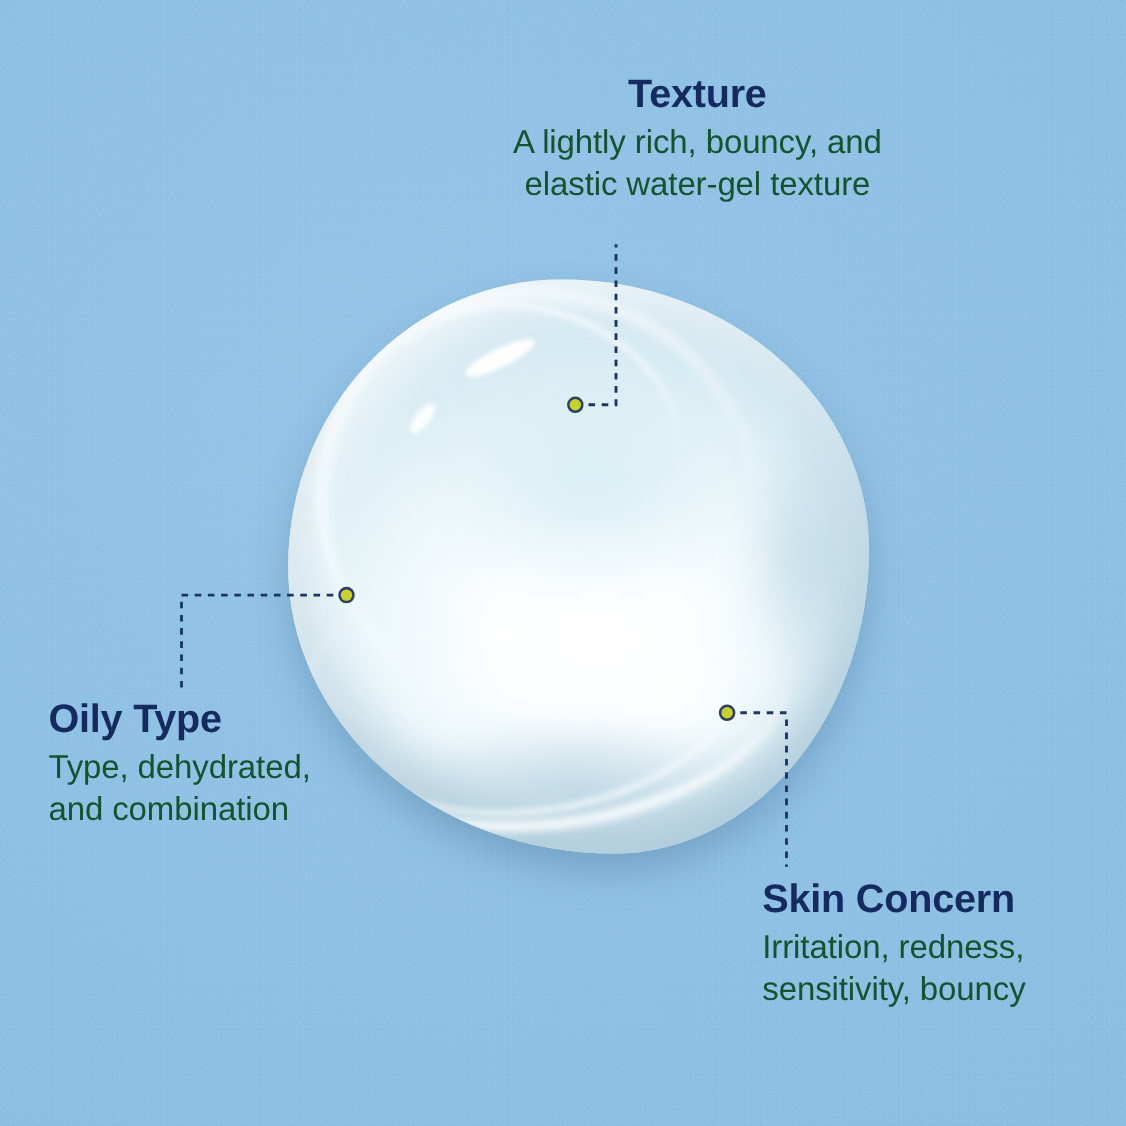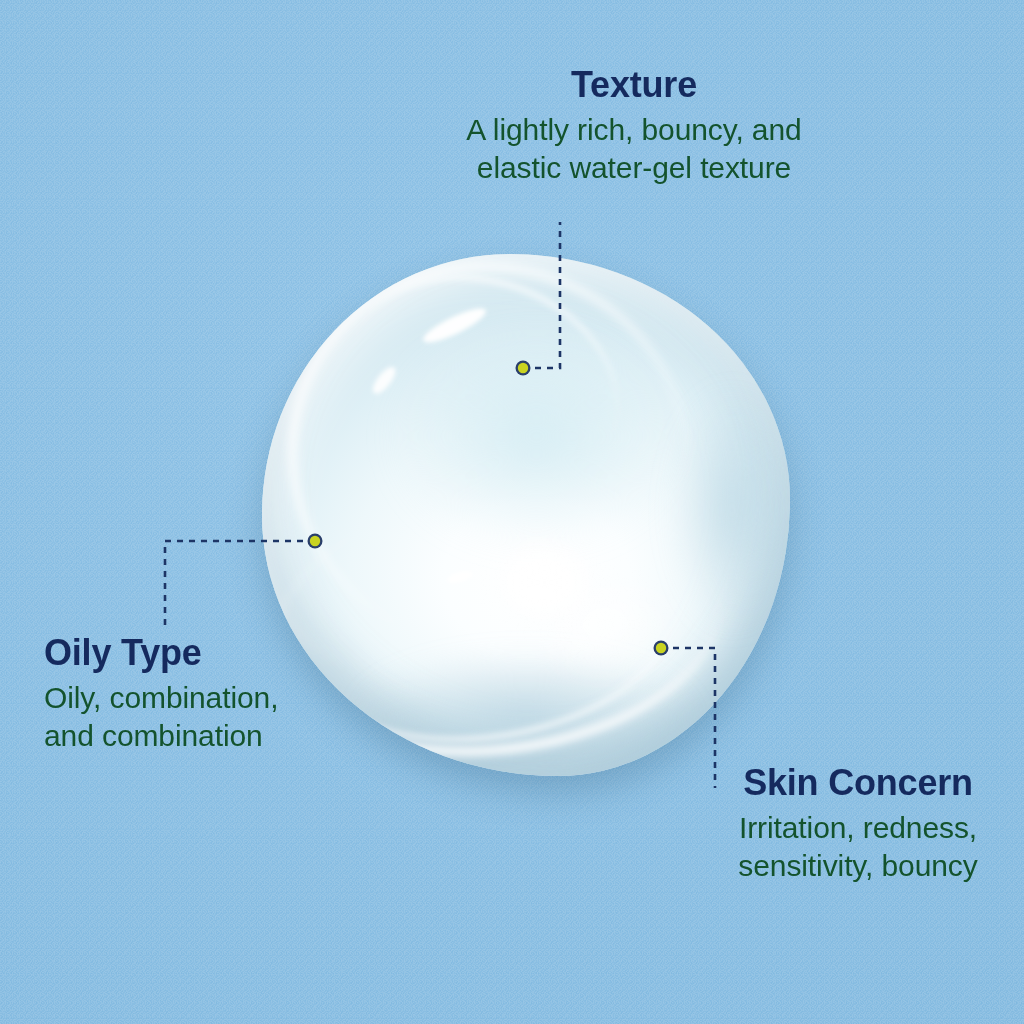--- a/index.html
+++ b/index.html
@@ -261,21 +261,21 @@
     margin: 6px 0 0 0;
     font-size: 30px;
     font-weight: 400;
     line-height: 1.26;
     color: #14532d;
     letter-spacing: -0.1px;
   }
 
   #callout-texture       { left: 399px; top: 66px;  width: 470px; text-align: center; }
   #callout-skin-type     { left: 44px;  top: 634px; width: 340px; }
-  #callout-skin-concern  { left: 693px; top: 764px; width: 330px; text-align: center; }
+  #callout-skin-concern  { left: 693px; top: 798px; width: 330px; }
 </style>
 </head>
 <body>
 
 <div id="stage">
 
   <div class="bg-base"></div>
   <div class="bg-noise"></div>
 
   <div id="blob-wrap">
@@ -323,21 +323,21 @@
     <h2>Texture</h2>
     <p>
       <span>A lightly rich, bouncy, and</span><br>
       <span>elastic water-gel texture</span>
     </p>
   </div>
 
   <div class="callout" id="callout-skin-type">
     <h2>Oily Type</h2>
     <p>
-      <span>Oily, combination,</span><br>
+      <span>Type, dehydrated,</span><br>
       <span>and combination</span>
     </p>
   </div>
 
   <div class="callout" id="callout-skin-concern">
     <h2>Skin Concern</h2>
     <p>
       <span>Irritation, redness,</span><br>
       <span>sensitivity, bouncy</span>
     </p>

